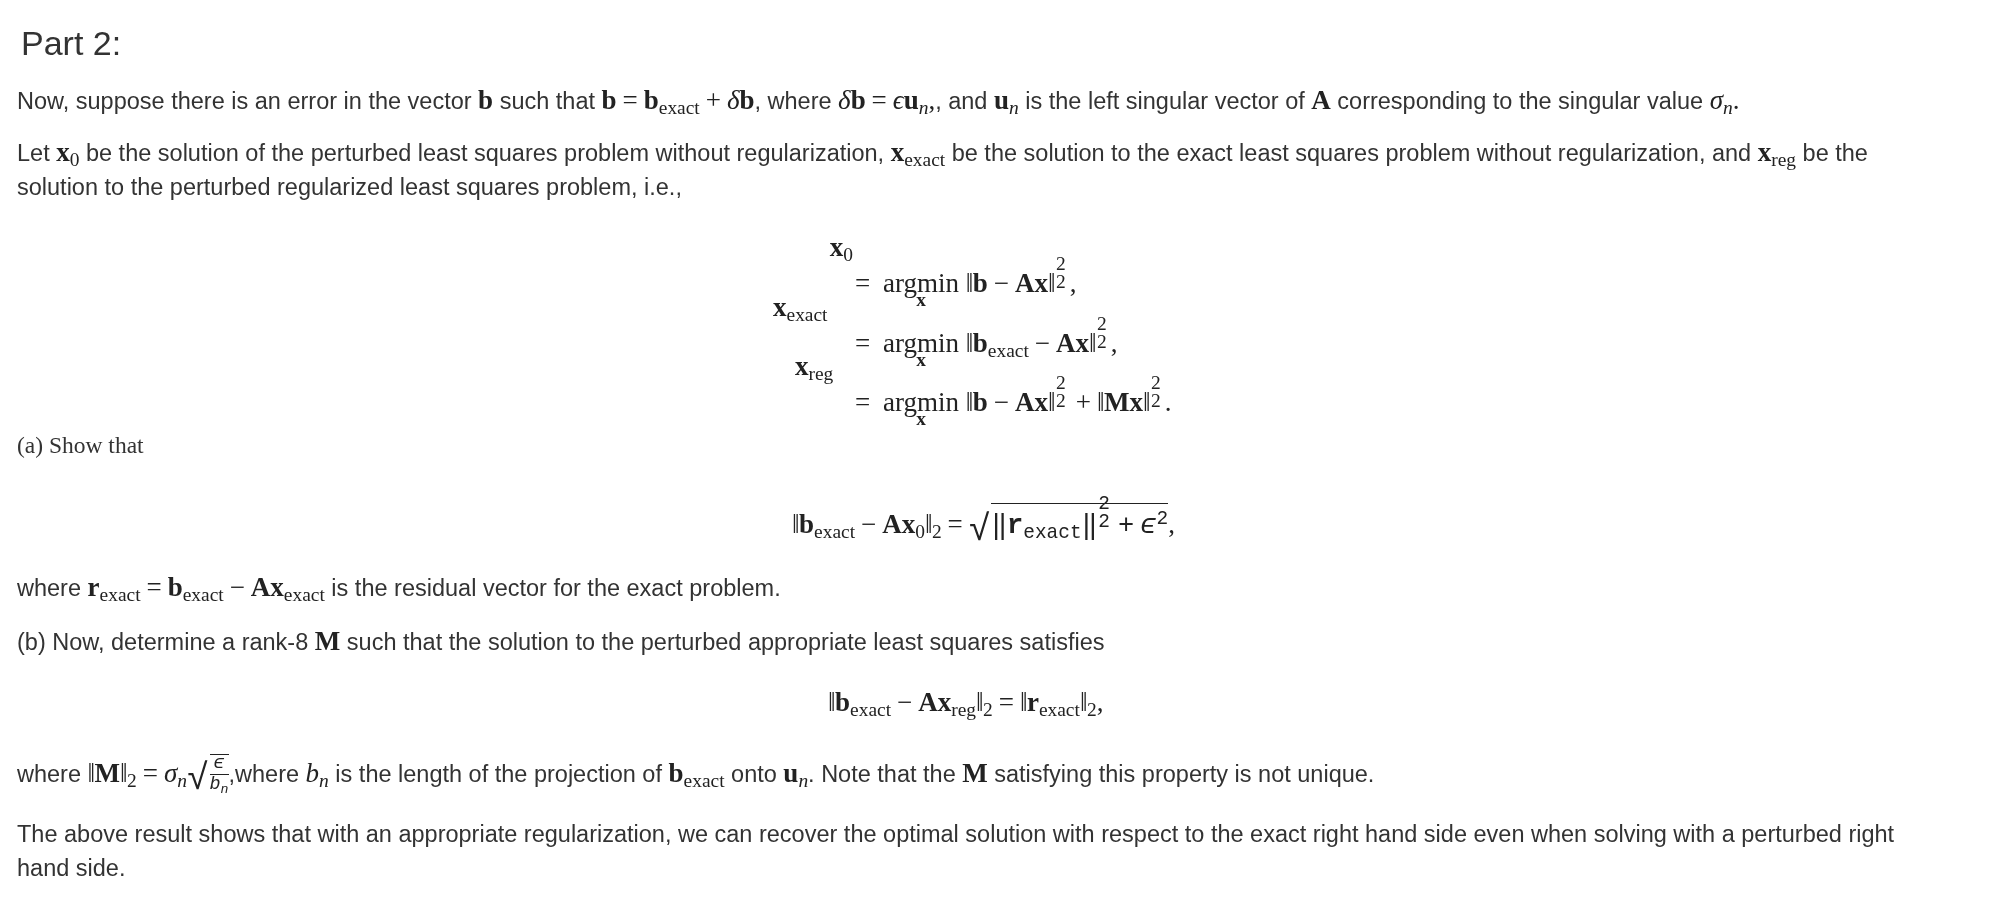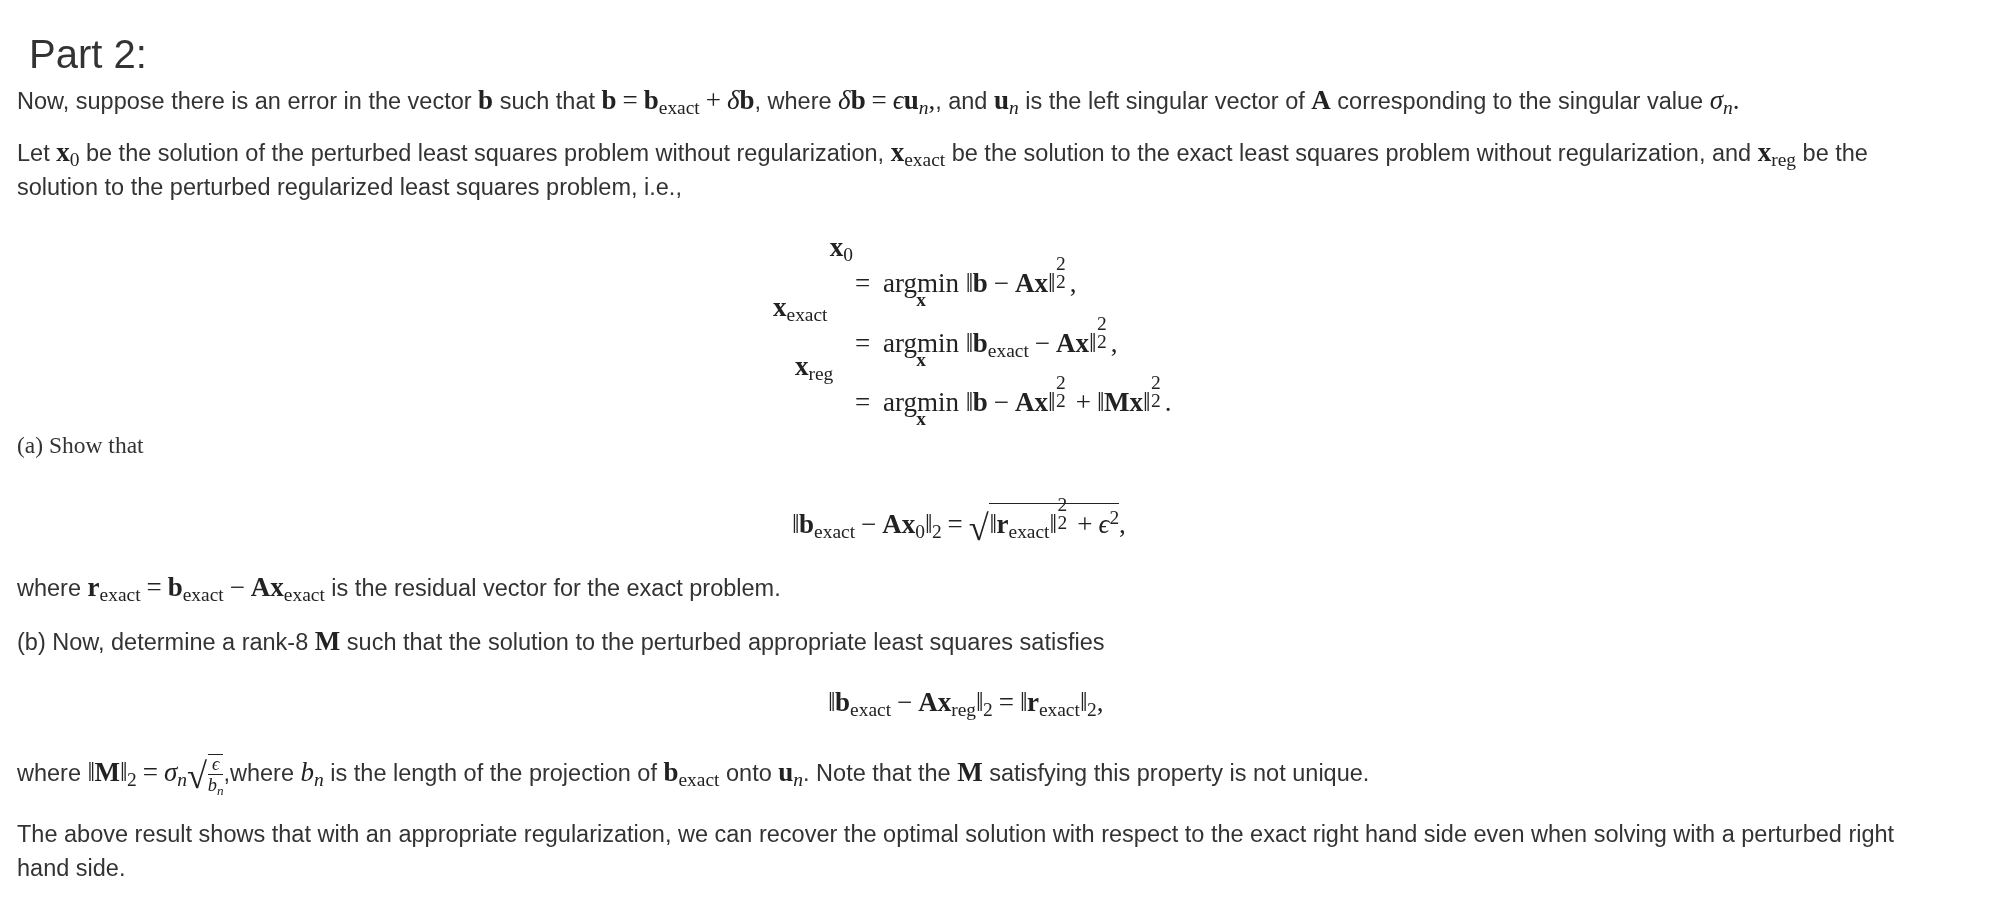--- a/index.html
+++ b/index.html
@@ -3,40 +3,40 @@
   <meta charset="utf-8">
   <style>
     html, body { margin: 0; padding: 0; background: #ffffff; }
     body {
       width: 1993px; height: 897px; position: relative; overflow: hidden;
       color: #333333;
       font-family: "Liberation Sans", "DejaVu Sans", sans-serif;
       font-size: 23.5px;
     }
     .blk { position: absolute; left: 17px; white-space: nowrap; line-height: 1; }
-    .heading { font-size: 40px; top: 22px; font-weight: normal; margin: 12px; color: #333; }
+    .heading { font-size: 34px; top: 22px; font-weight: normal; margin: 4px; color: #333; }
     .m { font-family: "Liberation Serif", "DejaVu Serif", serif; font-size: 27px; color: #222; }
     .mb { font-weight: bold; }
     .mi { font-style: italic; }
     sub.s { font-size: 0.72em; vertical-align: -0.28em; line-height: 0; font-weight: normal; font-style: normal; }
     sub.si { font-size: 0.72em; vertical-align: -0.28em; line-height: 0; font-style: italic; font-weight: normal; }
     sup.p { font-size: 0.72em; vertical-align: 0.45em; line-height: 0; }
     .supsub { display: inline-block; position: relative; width: 0.55em; height: 1em; vertical-align: baseline; }
     .supsub .up { position: absolute; left: 0.05em; top: -0.55em; font-size: 0.72em; }
     .supsub .dn { position: absolute; left: 0.05em; top: 0.35em; font-size: 0.72em; }
     .op { margin: 0 0.22em; }
     .norm { letter-spacing: -0.08em; margin-right: 0.06em; }
     .eqrow { position: absolute; white-space: nowrap; line-height: 1; }
     .lhs { position: absolute; text-align: right; width: 110px; }
     .argmin { display: inline-block; position: relative; margin-top: 36px; }
     .argmin .under {
       position: absolute; left: 0; right: 0; top: 1.05em; text-align: center;
       font-size: 0.72em; font-weight: bold;
     }
-    .sqrt { display: inline-block; position: relative; }
+    .sqrt { display: inline-block; position: relative; font-family: Liberation Mono, monospace; }
     .sqrt .rad { font-size: 1.35em; vertical-align: -0.18em; margin-right: 0.02em; }
     .sqrt .body { border-top: 1.6px solid #222; padding-top: 2px; display: inline-block; }
     .frac { display: inline-block; vertical-align: middle; text-align: center; font-size: 0.68em; line-height: 1; }
     .frac .num { display: block; border-bottom: 1px solid #222; padding: 0 2px 1px; }
     .frac .den { display: block; padding-top: 1px; }
   </style>
 </head>
 <body>
 
 <h2 class="blk heading">Part 2:</h2>

